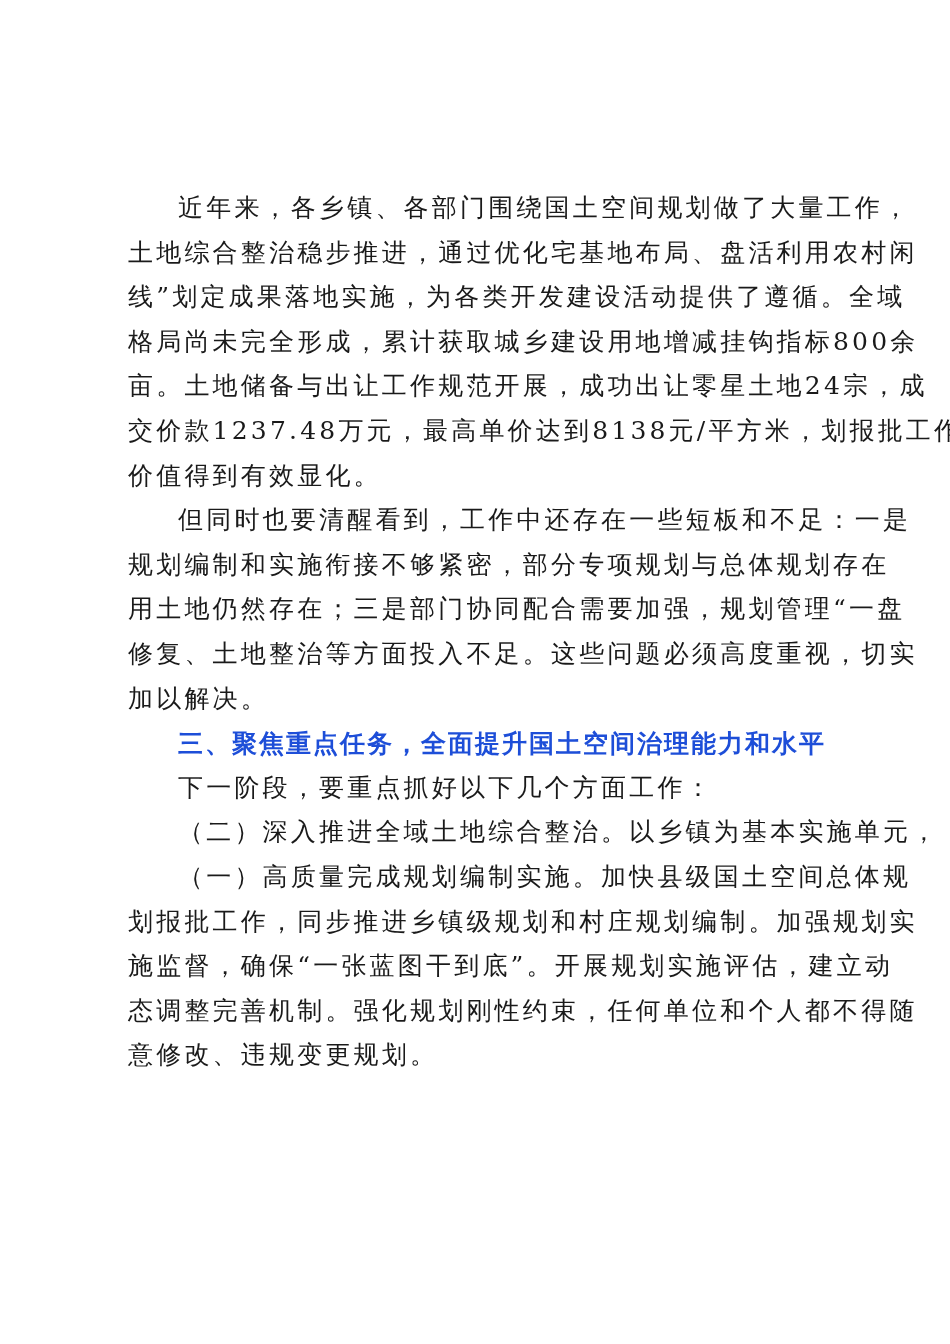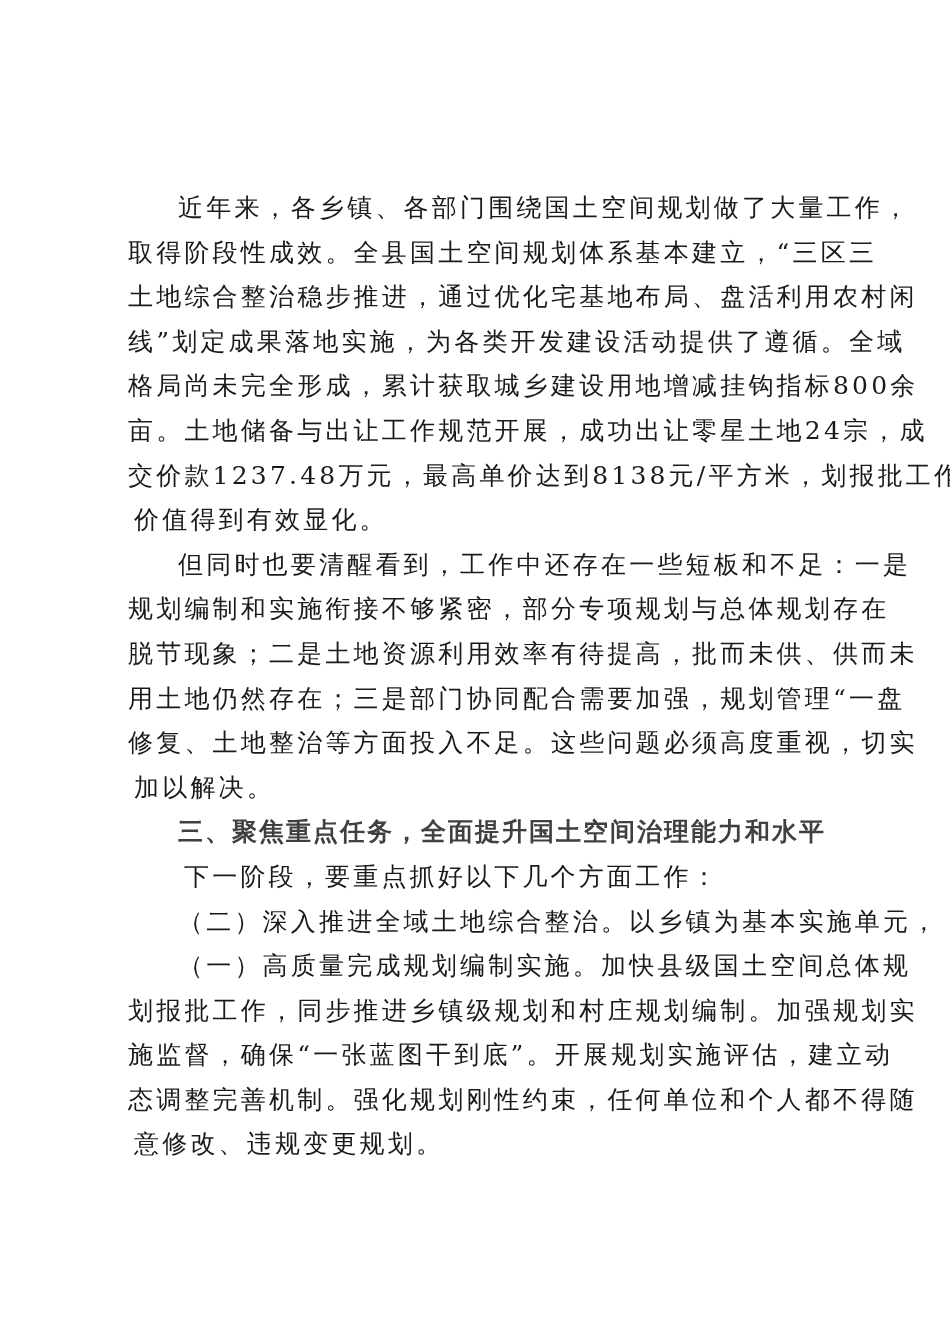--- a/index.html
+++ b/index.html
@@ -38,55 +38,52 @@
       font-family: "DejaVu Serif", "Liberation Serif", serif;
       font-size: 25px;
       color: #1a1a1a;
       white-space: nowrap;
       letter-spacing: 3.2px;
       text-align: justify;
       text-align-last: justify;
     }
     .line.last {
       text-align-last: left;
-      margin-left: 6px;
     }
     .line.indent {
       padding-left: 50px;
     }
     .heading .line {
-      font-family: Liberation Serif, serif;
+      font-family: Liberation Sans, sans-serif;
       font-weight: bold;
       letter-spacing: 2px;
       padding-left: 50px;
       text-align-last: left;
-      color: #404040;
+      color: #1d4ed8;
     }
   </style>
 </head>
 <body>
 
 <div class="page">
   <div class="content">
 
     <div class="para">
       <span class="line indent">近年来，各乡镇、各部门围绕国土空间规划做了大量工作，</span>
-      <span class="line">取得阶段性成效。全县国土空间规划体系基本建立，“三区三</span>
       <span class="line">土地综合整治稳步推进，通过优化宅基地布局、盘活利用农村闲</span>
       <span class="line">线”划定成果落地实施，为各类开发建设活动提供了遵循。全域</span>
       <span class="line">格局尚未完全形成，累计获取城乡建设用地增减挂钩指标800余</span>
       <span class="line">亩。土地储备与出让工作规范开展，成功出让零星土地24宗，成</span>
       <span class="line">交价款1237.48万元，最高单价达到8138元/平方米，划报批工作</span>
       <span class="line last">价值得到有效显化。</span>
     </div>
 
     <div class="para">
       <span class="line indent">但同时也要清醒看到，工作中还存在一些短板和不足：一是</span>
       <span class="line">规划编制和实施衔接不够紧密，部分专项规划与总体规划存在</span>
-      <span class="line">脱节现象；二是土地资源利用效率有待提高，批而未供、供而未</span>
       <span class="line">用土地仍然存在；三是部门协同配合需要加强，规划管理“一盘</span>
       <span class="line">修复、土地整治等方面投入不足。这些问题必须高度重视，切实</span>
       <span class="line last">加以解决。</span>
     </div>
 
     <div class="para heading">
       <span class="line">三、聚焦重点任务，全面提升国土空间治理能力和水平</span>
     </div>
 
     <div class="para">

